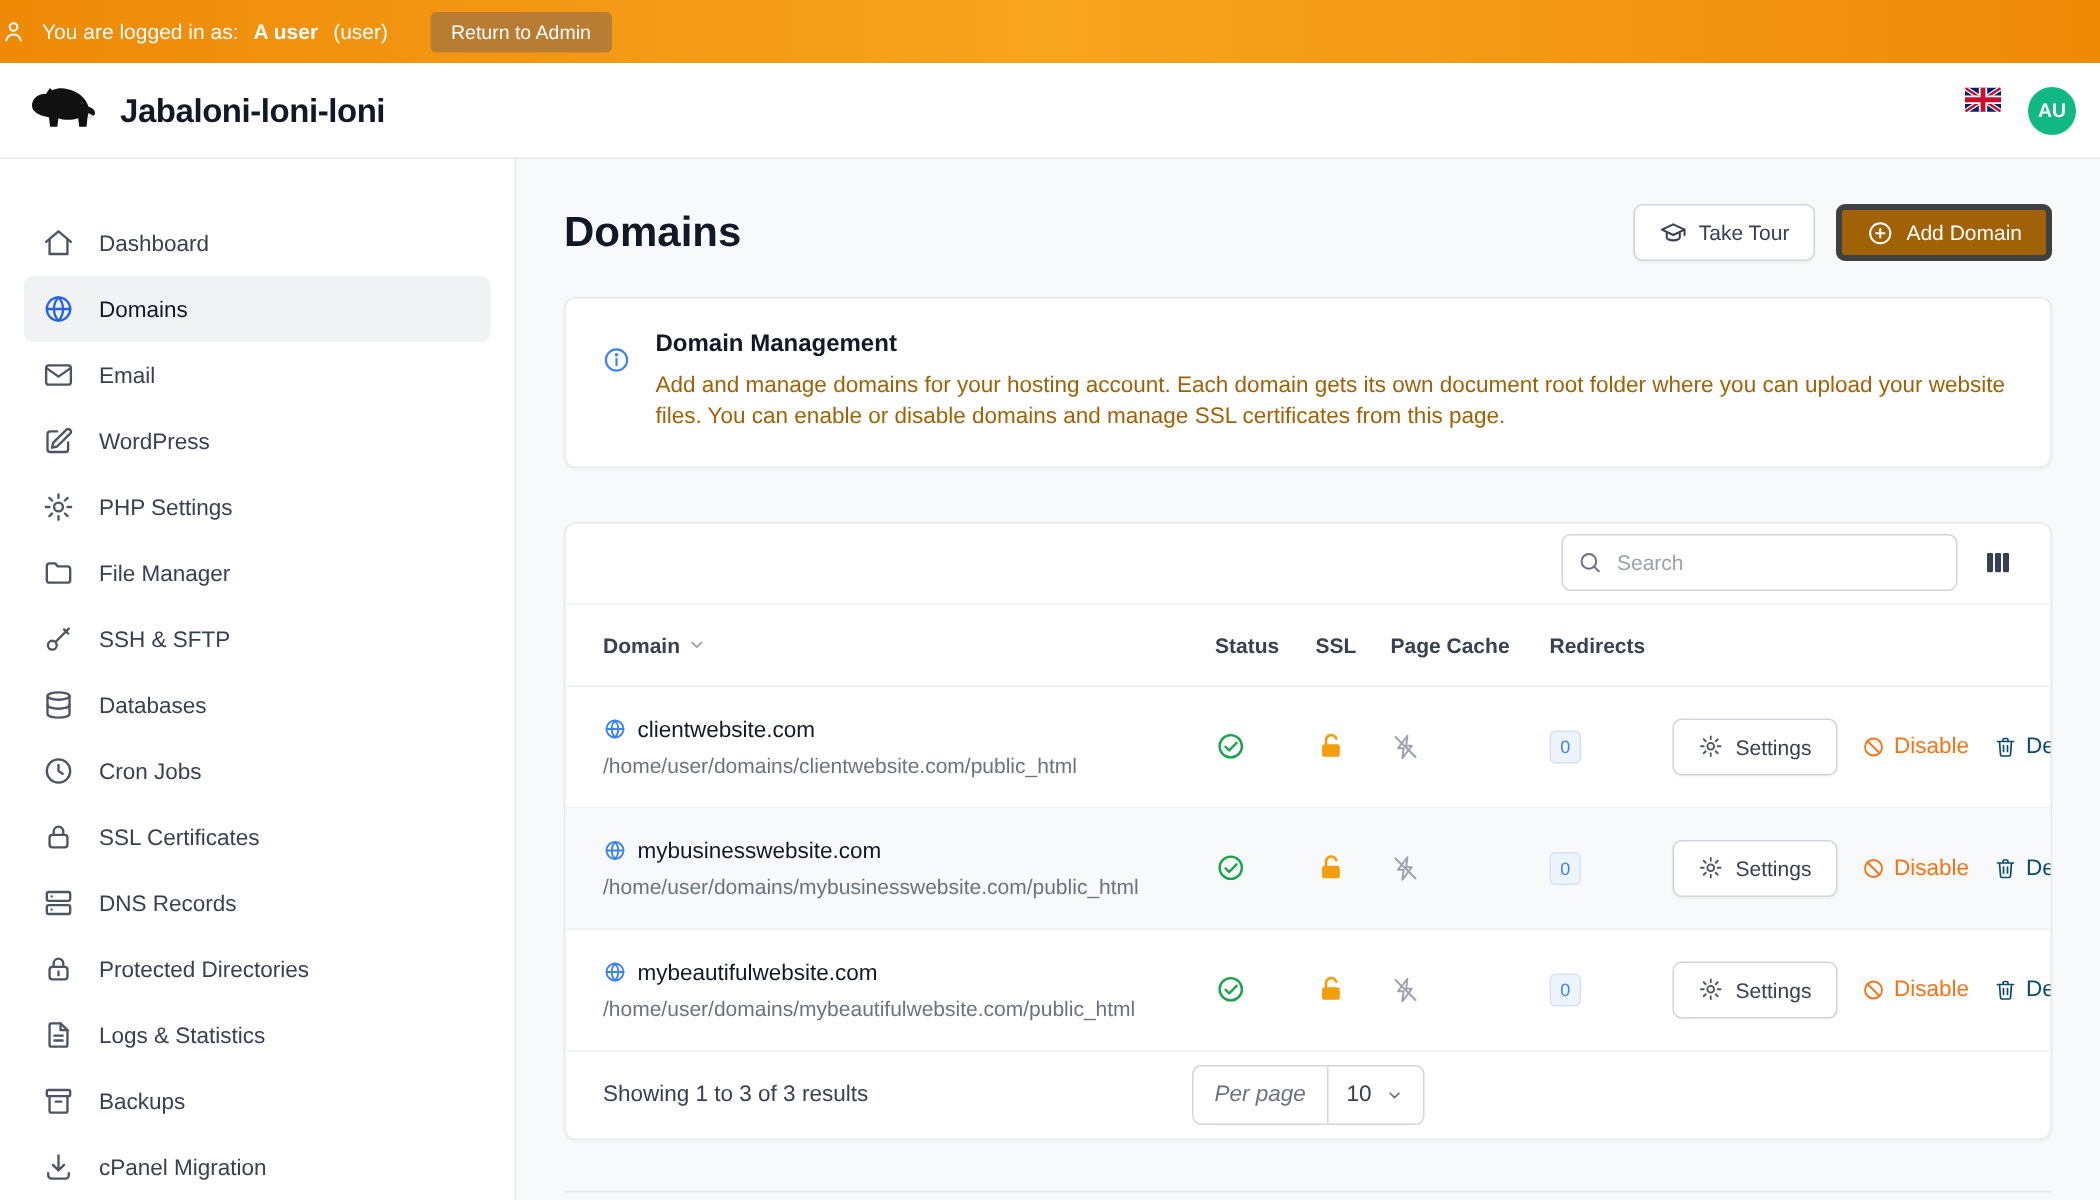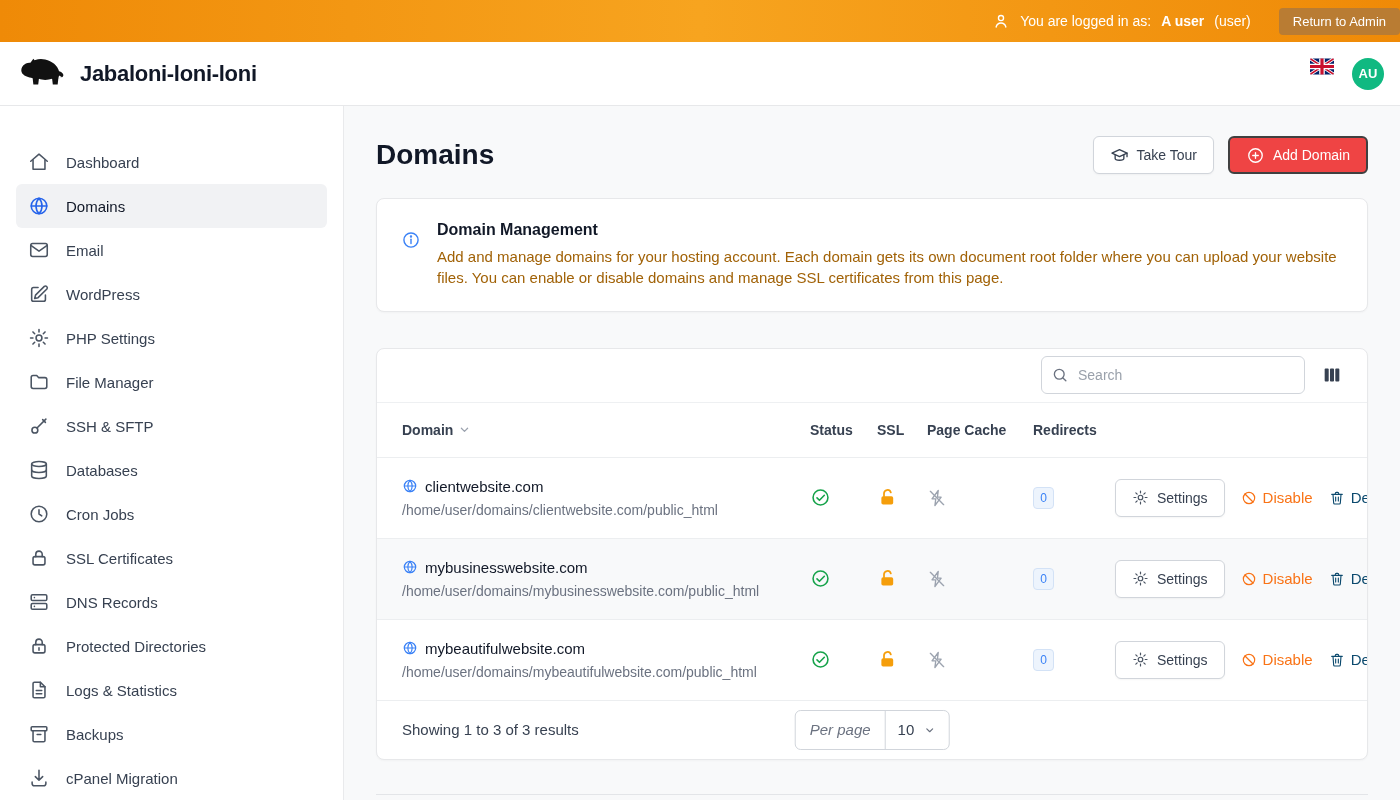--- a/index.html
+++ b/index.html
@@ -1,21 +1,21 @@
 <!DOCTYPE html>
 <html><head>
 <meta charset="utf-8">
 <style>
   * { margin:0; padding:0; box-sizing:border-box; }
   html,body { width:1400px; height:800px; overflow:hidden; }
   body { font-family:"Liberation Sans", sans-serif; background:#fff; color:#1f2937; }
 
   
   .banner { height:42px; background:linear-gradient(90deg,#ef8a07,#f7a41f 50%,#ef8a07);
-            display:flex; align-items:center; justify-content:flex-end; gap:10px; color:#fff; font-size:14px; }
+            display:flex; align-items:center; justify-content:flex-start; gap:10px; color:#fff; font-size:14px; }
   .banner b { font-weight:700; }
   .banner .return-btn { margin-left:18px; background:#b97c33; color:#fff; border:none; border-radius:4px;
             padding:6px 14px; font-size:13px; font-family:inherit; cursor:pointer; }
 
   
   header { height:64px; background:#fff; border-bottom:1px solid #e7e8ea;
            display:flex; align-items:center; padding:0 16px; }
   .brand { display:flex; align-items:center; gap:14px; }
   .brand h1 { font-size:22px; font-weight:700; letter-spacing:-0.3px; color:#111827; }
   .header-right { margin-left:auto; display:flex; align-items:flex-start; gap:18px; }
@@ -34,21 +34,21 @@
 
   main { flex:1; background:#f8f9fa; padding:30px 32px 0 32px; overflow:hidden; }
 
   
   .page-head { display:flex; align-items:center; justify-content:space-between; }
   .page-head h2 { font-size:28px; font-weight:700; color:#111827; }
   .head-actions { display:flex; gap:14px; }
   .btn { display:inline-flex; align-items:center; gap:8px; height:38px; padding:0 16px; border-radius:6px;
          font-size:14px; font-family:inherit; cursor:pointer; }
   .btn-white { background:#fff; border:1px solid #d1d5db; color:#374151; box-shadow:0 1px 2px rgba(0,0,0,.04); }
-  .btn-blue { background:#ef4444; border:2px solid #404040; color:#fff; font-weight:500; }
+  .btn-blue { background:#a16207; border:4px solid #404040; color:#fff; font-weight:500; }
 
   
   .info-card { margin-top:24px; background:#fff; border:1px solid #e7e8ea; border-radius:8px;
                padding:22px 24px; display:flex; gap:16px; box-shadow:0 1px 2px rgba(0,0,0,.03); }
   .info-card .iicon { color:#3b82f6; flex-shrink:0; margin-top:9px; }
   .info-card h3 { font-size:16px; font-weight:700; color:#111827; }
   .info-card p { margin-top:7px; font-size:15px; line-height:1.42; color:#a16207; max-width:920px; }
 
   
   .table-card { margin-top:36px; background:#fff; border:1px solid #e7e8ea; border-radius:8px;

